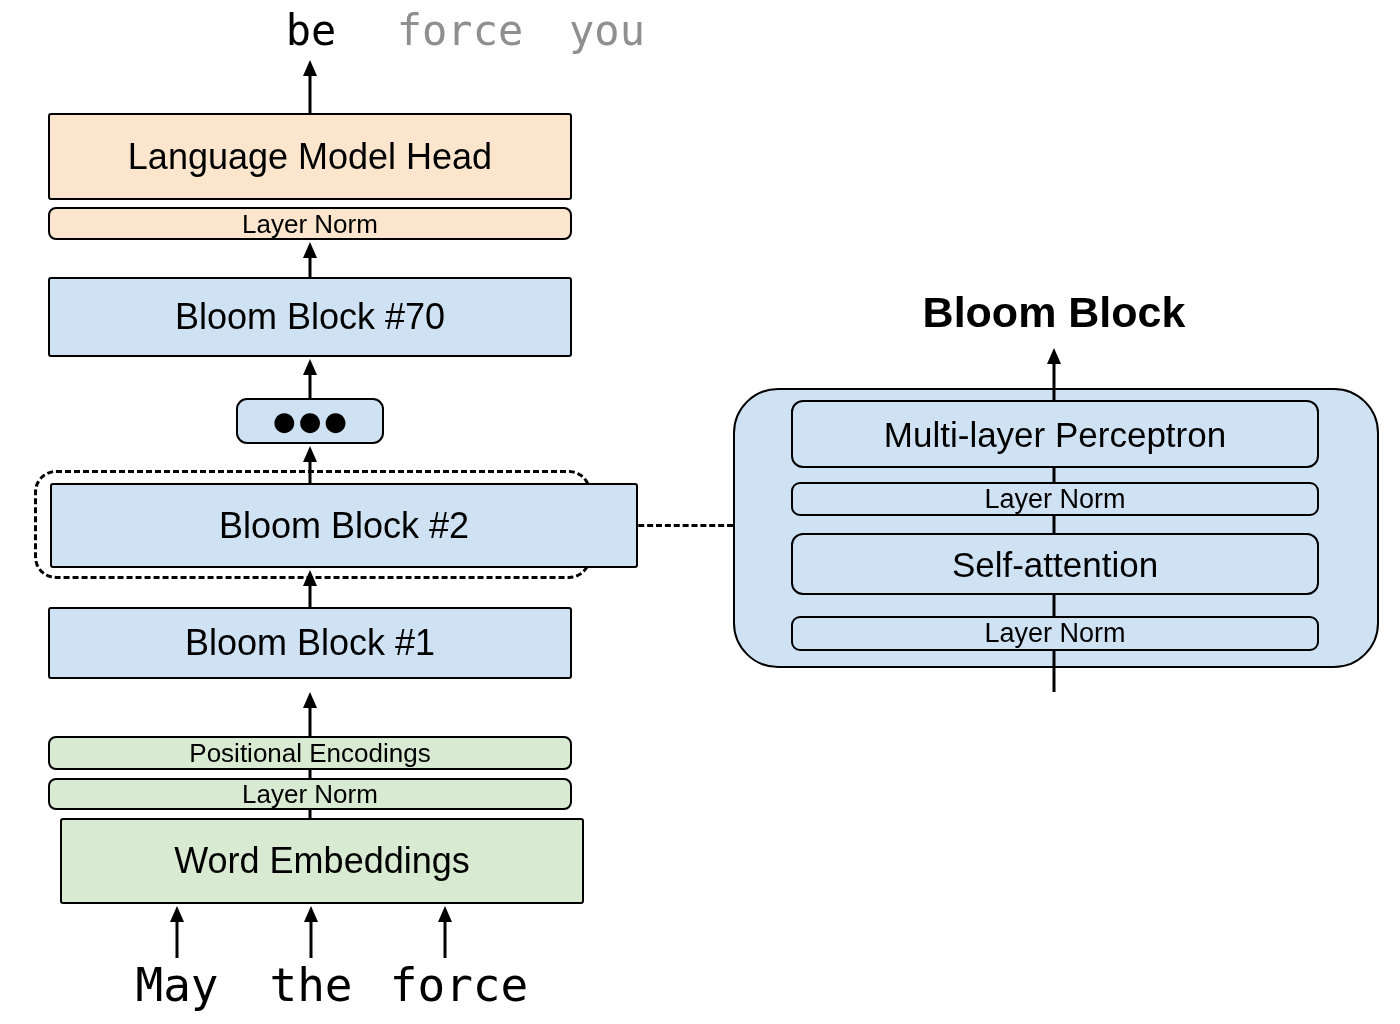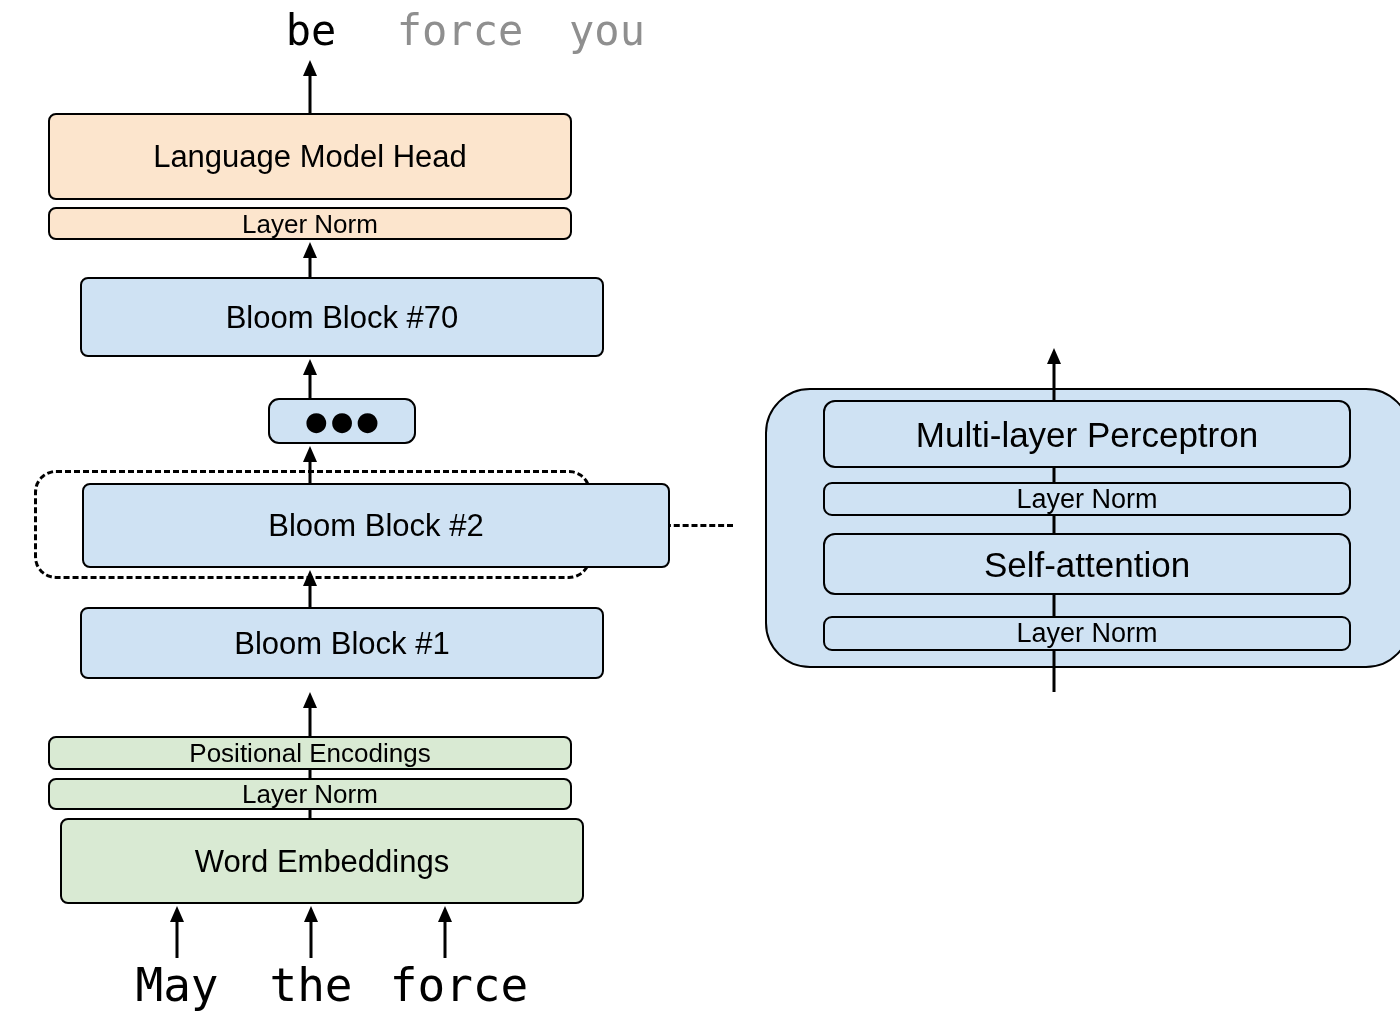--- a/index.html
+++ b/index.html
@@ -1,24 +1,24 @@
 <!DOCTYPE html>
 <html style="--blue: #cfe2f3; --peach: #fce5cd; --green: #d9ead3; --muted: #8f8f8f; --line: #000000;"><head>
 <meta charset="utf-8">
 <style>
   html,body{margin:0;padding:0;background:#ffffff;}
   .canvas{position:relative;width:1400px;height:1024px;background:#ffffff;overflow:hidden;}
 
   .box{position:absolute;box-sizing:border-box;border:2.5px solid #000;
        display:flex;align-items:center;justify-content:center;text-align:center;
        font-family:"Liberation Sans",sans-serif;color:#000;line-height:1;white-space:nowrap;z-index:2;}
-  .blue{background:var(--blue,#cfe2f3);margin-left:32px;}
+  .blue{background:var(--blue,#cfe2f3);}
   .peach{background:var(--peach,#fce5cd);}
   .green{background:var(--green,#d9ead3);}
-  .big{font-size:31px;border-radius:8px;}
+  .big{font-size:36px;border-radius:3px;}
   .thin{font-size:26px;border-radius:8px;border-width:2px;}
   .d-big{font-size:35px;border-radius:12px;border-width:2px;}
   .d-thin{font-size:27px;border-radius:9px;border-width:2px;}
 
   .vline{position:absolute;width:3px;background:#000;transform:translateX(-50%);z-index:1;}
   .ahead{position:absolute;width:0;height:0;border-left:7px solid transparent;
          border-right:7px solid transparent;border-bottom:16px solid #000;
          transform:translateX(-50%);z-index:1;}
 
   .tok{position:absolute;transform:translateX(-50%);color:#000;white-space:nowrap;
@@ -95,20 +95,21 @@
   <div class="vline" style="left:311px;top:922px;height:36px"></div>
   <div class="ahead" style="left:445px;top:906px"></div>
   <div class="vline" style="left:445px;top:922px;height:36px"></div>
 
   <span class="tok in" style="left:177px">May</span>
   <span class="tok in" style="left:311px">the</span>
   <span class="tok in" style="left:459px">force</span>
 
   <div class="dashedline" style="left:585px;top:524px;width:148px"></div>
 
+  <div class="title" style="left:1054px;top:288px">Bloom Block</div>
 
   <div class="ahead" style="left:1054px;top:348px"></div>
   <div class="vline" style="left:1054px;top:364px;height:328px"></div>
 
   <div class="box blue" style="left:733px;top:388px;width:646px;height:280px;border-radius:45px;z-index:0"></div>
 
   <div class="box blue d-big" style="left:791px;top:400px;width:528px;height:68px">Multi-layer Perceptron</div>
   <div class="box blue d-thin" style="left:791px;top:482px;width:528px;height:34px">Layer Norm</div>
   <div class="box blue d-big" style="left:791px;top:533px;width:528px;height:62px">Self-attention</div>
   <div class="box blue d-thin" style="left:791px;top:616px;width:528px;height:35px">Layer Norm</div>

